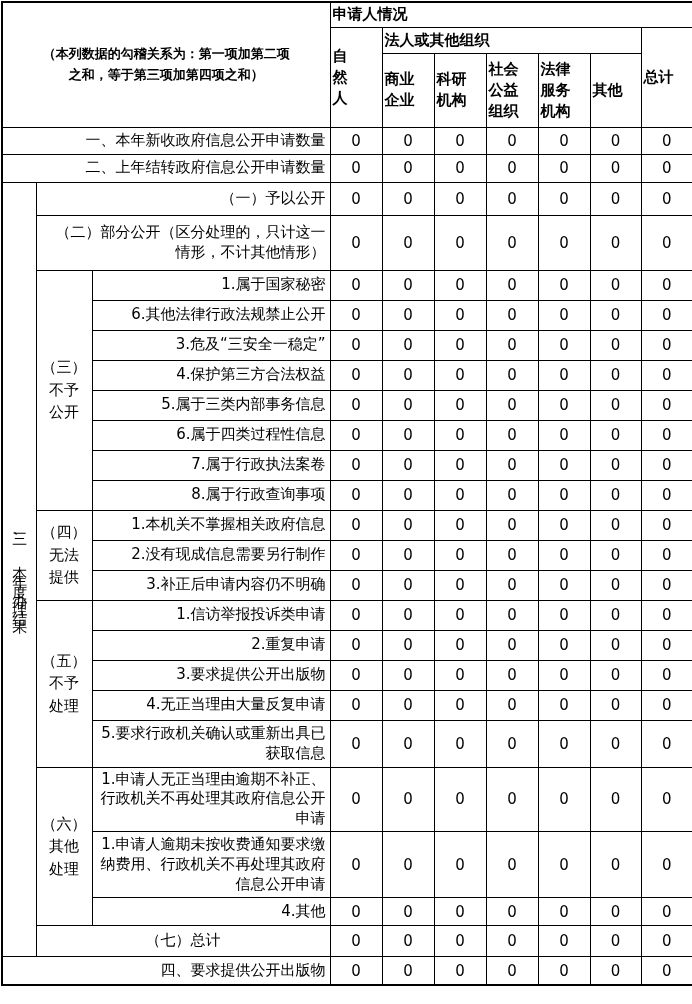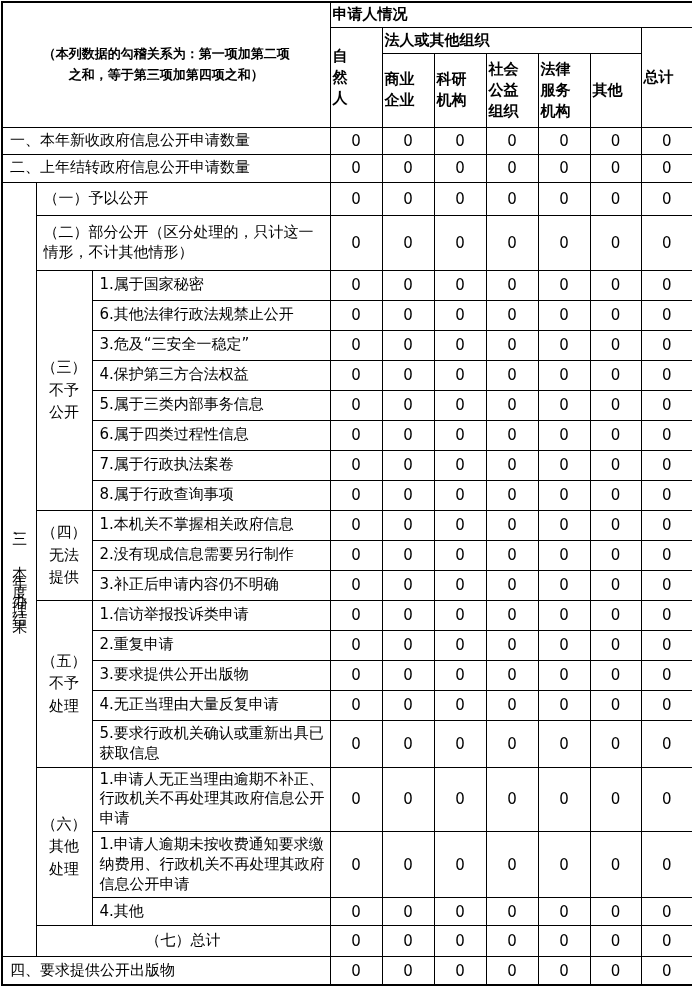--- a/index.html
+++ b/index.html
@@ -35,21 +35,21 @@
     font-size: 13px;
   }
   .hdr {
     font-weight: 700;
     white-space: pre-line;
     line-height: 1.4;
     padding: 0 2px;
     font-size: 15px;
   }
   .lbl {
-    text-align: left;
+    text-align: right;
     padding: 2px 4px 2px 7px;
     line-height: 1.33;
   }
   .grp {
     text-align: center;
     white-space: pre-line;
     line-height: 1.5;
     padding: 0 2px;
   }
   .sec {

